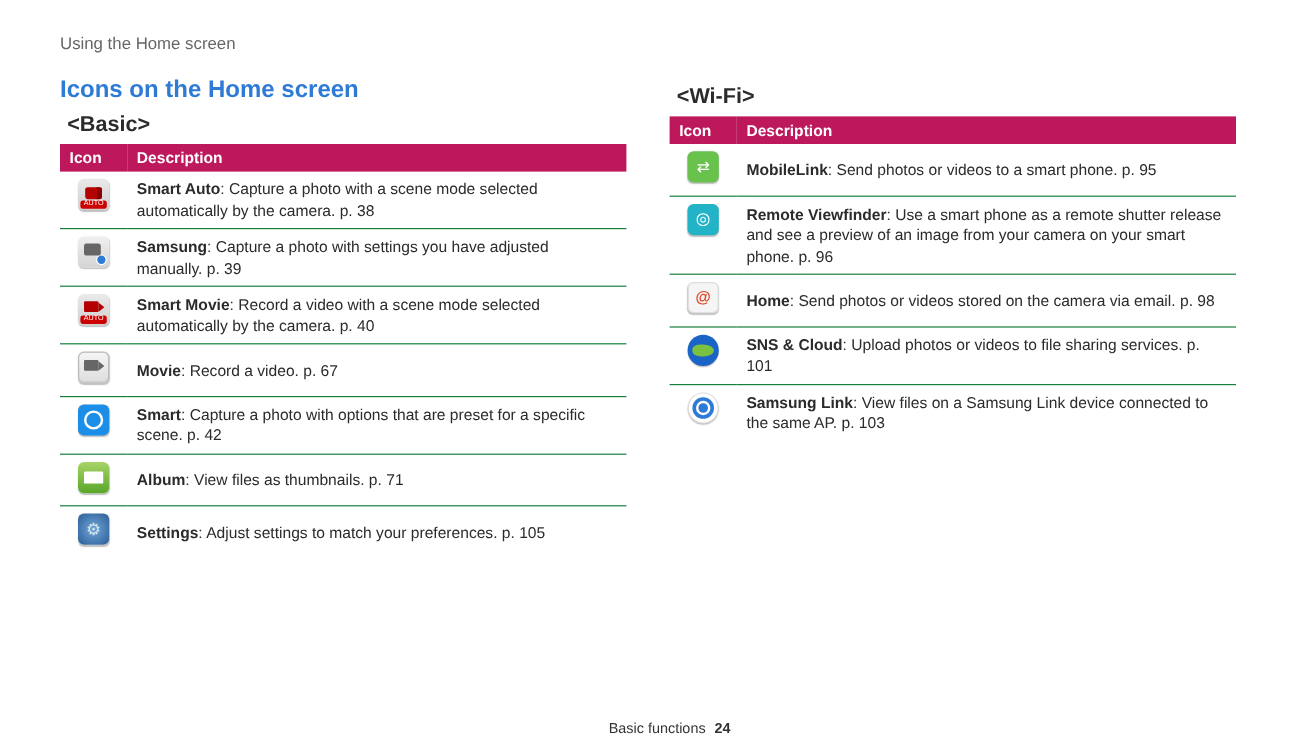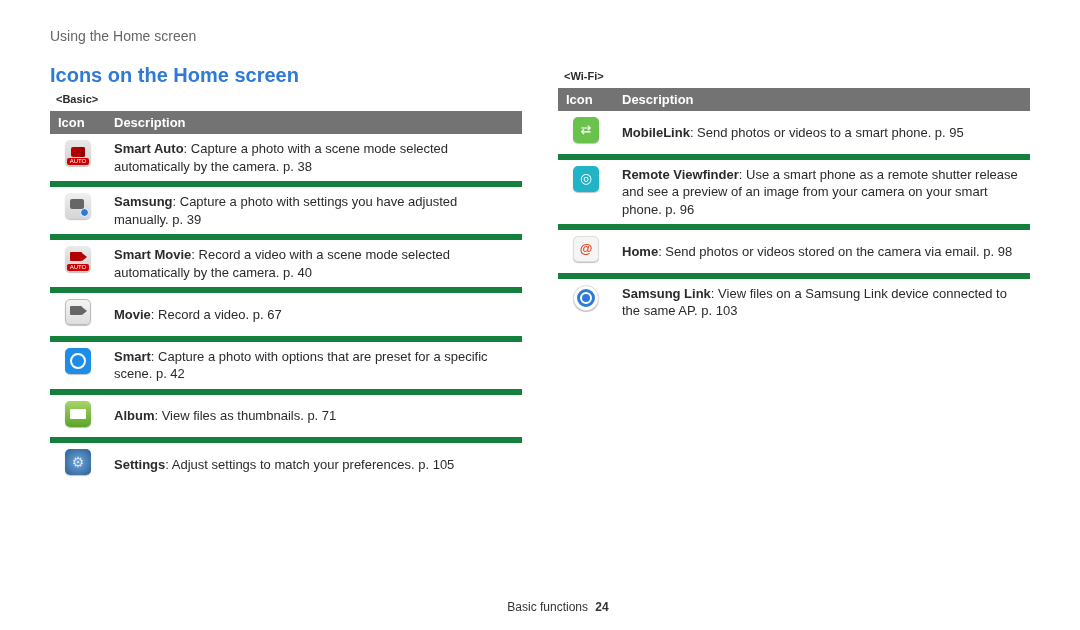--- a/index.html
+++ b/index.html
@@ -2,26 +2,26 @@
 <html><head>
 <meta charset="utf-8">
 <style>
   * { box-sizing: border-box; margin: 0; padding: 0; }
   html, body { width: 1080px; height: 630px; font-family: Arial, Helvetica, sans-serif; color: #2b2b2b; }
   .page { width: 1080px; height: 630px; padding: 28px 50px 18px 50px; position: relative; }
   .breadcrumb { font-size: 14px; color: #666; margin-bottom: 20px; }
   .columns { display: flex; gap: 36px; }
   .col { flex: 1; min-width: 0; }
   .section-title { color: #2e7bd6; font-weight: bold; font-size: 20px; margin-bottom: 6px; }
-  .subheading { font-weight: bold; font-size: 11px; margin: 6px 0 6px 6px; }
+  .subheading { font-weight: bold; font-size: 18px; margin: 6px 0 6px 6px; }
   table { border-collapse: collapse; width: 100%; }
-  th { background: #737373; color: #fff; font-weight: bold; font-size: 13px; text-align: left; padding: 4px 8px; }
+  th { background: #be185d; color: #fff; font-weight: bold; font-size: 13px; text-align: left; padding: 4px 8px; }
   th.iconcol { width: 56px; }
   td { font-size: 13px; padding: 6px 8px; vertical-align: middle; line-height: 1.35; }
-  tr.sep td { border-bottom: 6px solid #15803d; }
+  tr.sep td { border-bottom: 1px solid #15803d; }
   .icon-cell { text-align: center; vertical-align: top; padding-top: 6px; }
   .ic { width: 26px; height: 26px; border-radius: 5px; display: inline-flex; align-items: center; justify-content: center; font-size: 12px; color: #fff; box-shadow: 0 1px 1px rgba(0,0,0,0.25); }
   .ic-cam-red { background: linear-gradient(#e9e9e9,#cfcfcf); position: relative; }
   .ic-cam-red::after { content:""; position:absolute; width:14px; height:10px; background:#b30000; border-radius:2px; top:7px; left:6px; box-shadow: inset -4px 0 0 #800; }
   .ic-auto-badge::before { content:"AUTO"; position:absolute; bottom:1px; left:2px; right:2px; font-size:6px; background:#c00; color:#fff; border-radius:2px; text-align:center; line-height:7px; }
   .ic-cam-badge { background: linear-gradient(#f0f0f0,#d4d4d4); position: relative; }
   .ic-cam-badge::after { content:""; position:absolute; width:14px; height:10px; background:#666; border-radius:2px; top:6px; left:5px; }
   .ic-cam-badge .dot { position:absolute; width:9px; height:9px; background:#2e7bd6; border-radius:50%; bottom:2px; right:2px; border:1px solid #fff; }
   .ic-vid-red { background: linear-gradient(#eaeaea,#cfcfcf); position: relative; }
   .ic-vid-red::after { content:""; position:absolute; width:12px; height:9px; background:#b30000; top:6px; left:5px; border-radius:1px; }
@@ -122,20 +122,24 @@
             <td><b>MobileLink</b><span>: Send photos or videos to a smart phone. p. 95</span></td>
           </tr>
           <tr class="sep">
             <td class="icon-cell"><span class="ic ic-rvf"></span></td>
             <td><b>Remote Viewfinder</b><span>: Use a smart phone as a remote shutter release and see a preview of an image from your camera on your smart phone. p. 96</span></td>
           </tr>
           <tr class="sep">
             <td class="icon-cell"><span class="ic ic-email"></span></td>
             <td><b>Home</b><span>: Send photos or videos stored on the camera via email. p. 98</span></td>
           </tr>
+          <tr class="sep">
+            <td class="icon-cell"><span class="ic ic-globe"></span></td>
+            <td><b>SNS &amp; Cloud</b><span>: Upload photos or videos to file sharing services. p. 101</span></td>
+          </tr>
           <tr>
             <td class="icon-cell"><span class="ic ic-slink">
                   <span class="c"></span>
                 </span></td>
             <td><b>Samsung Link</b><span>: View files on a Samsung Link device connected to the same AP. p. 103</span></td>
           </tr>
         </tbody>
       </table>
     </div>
 

